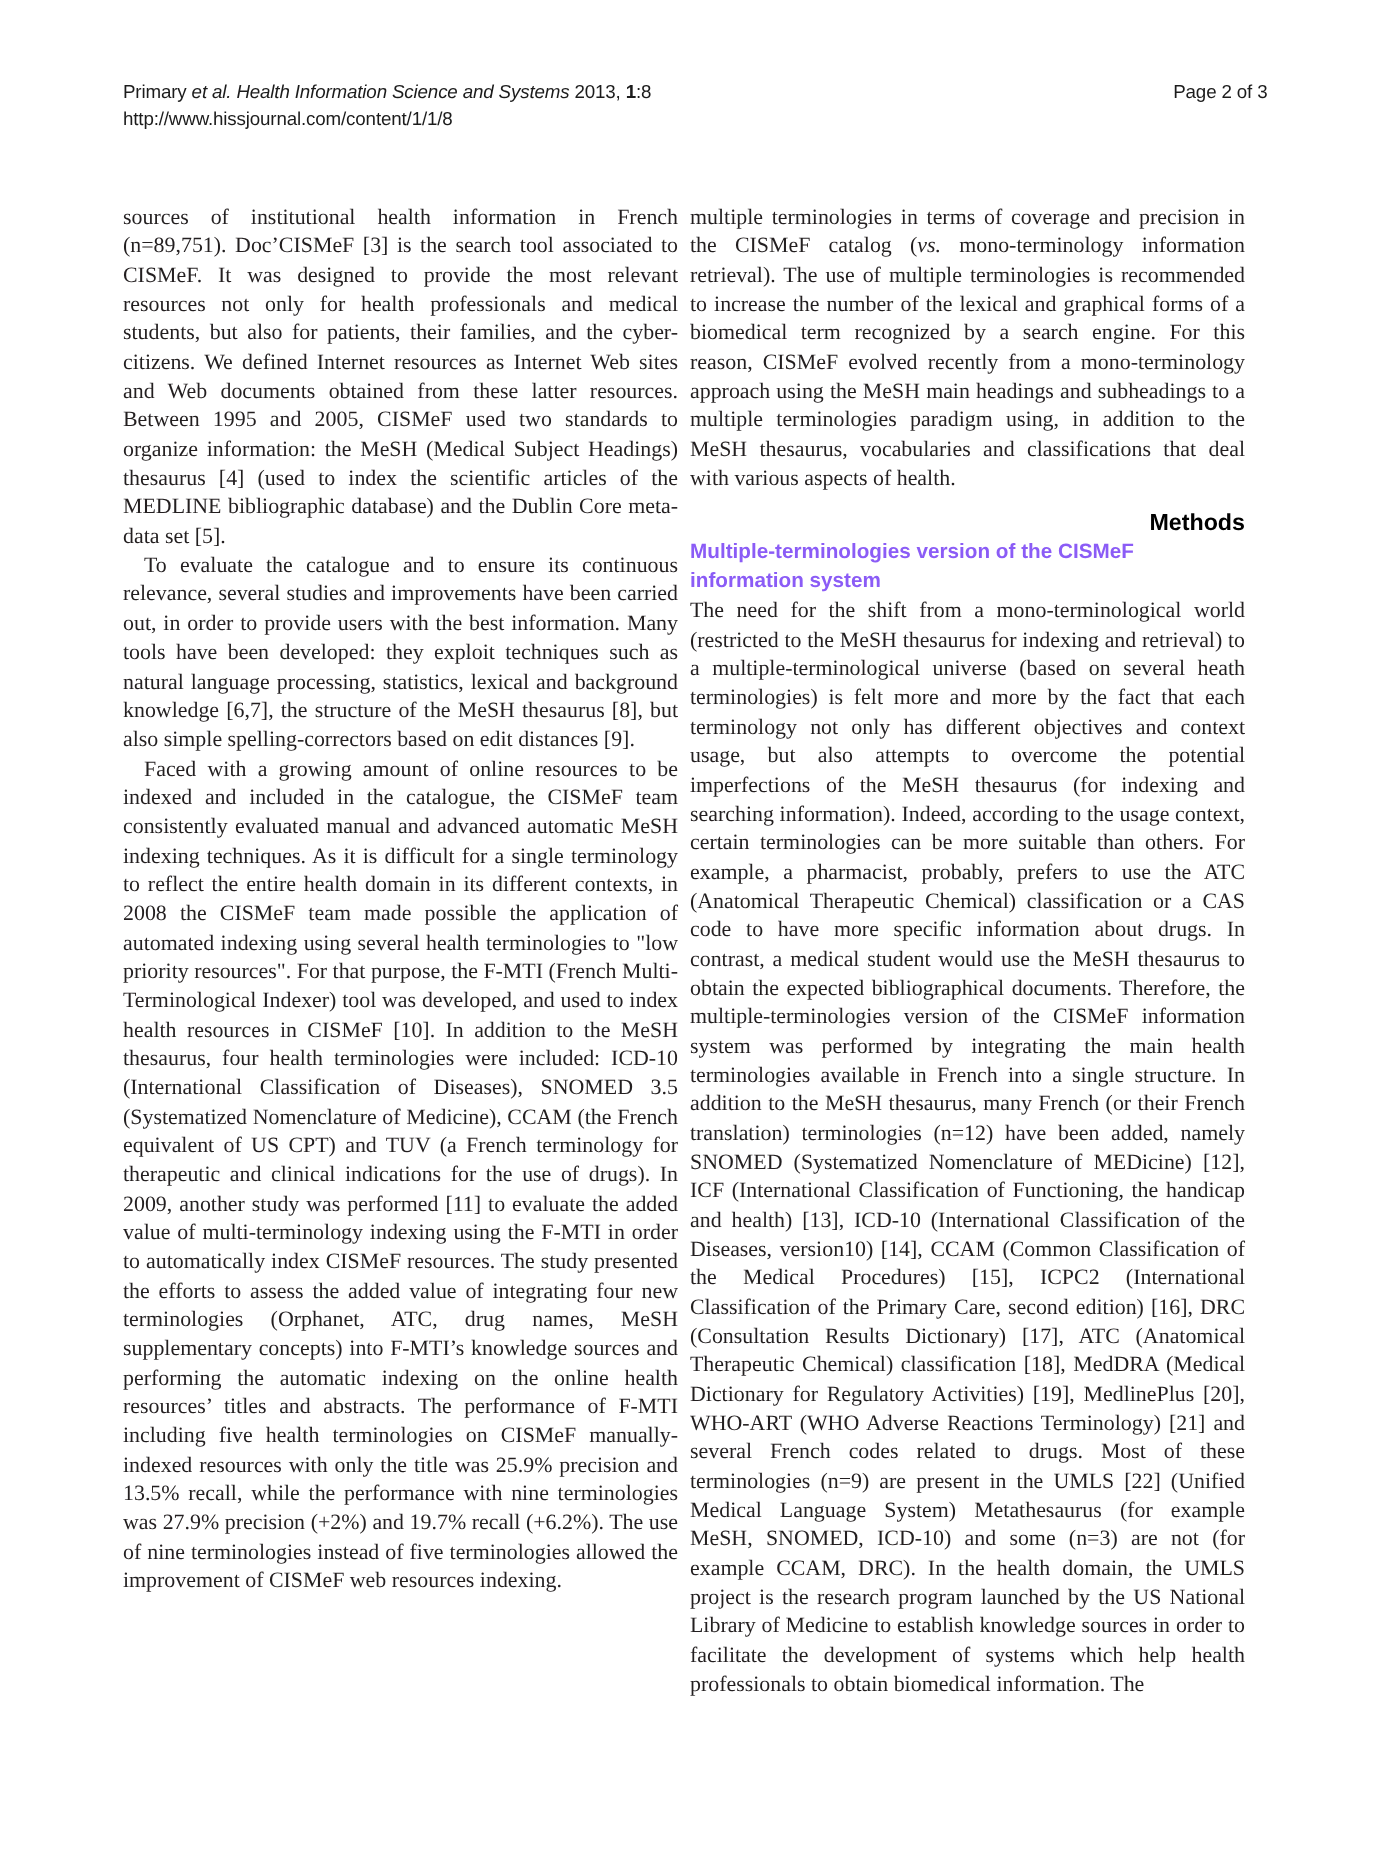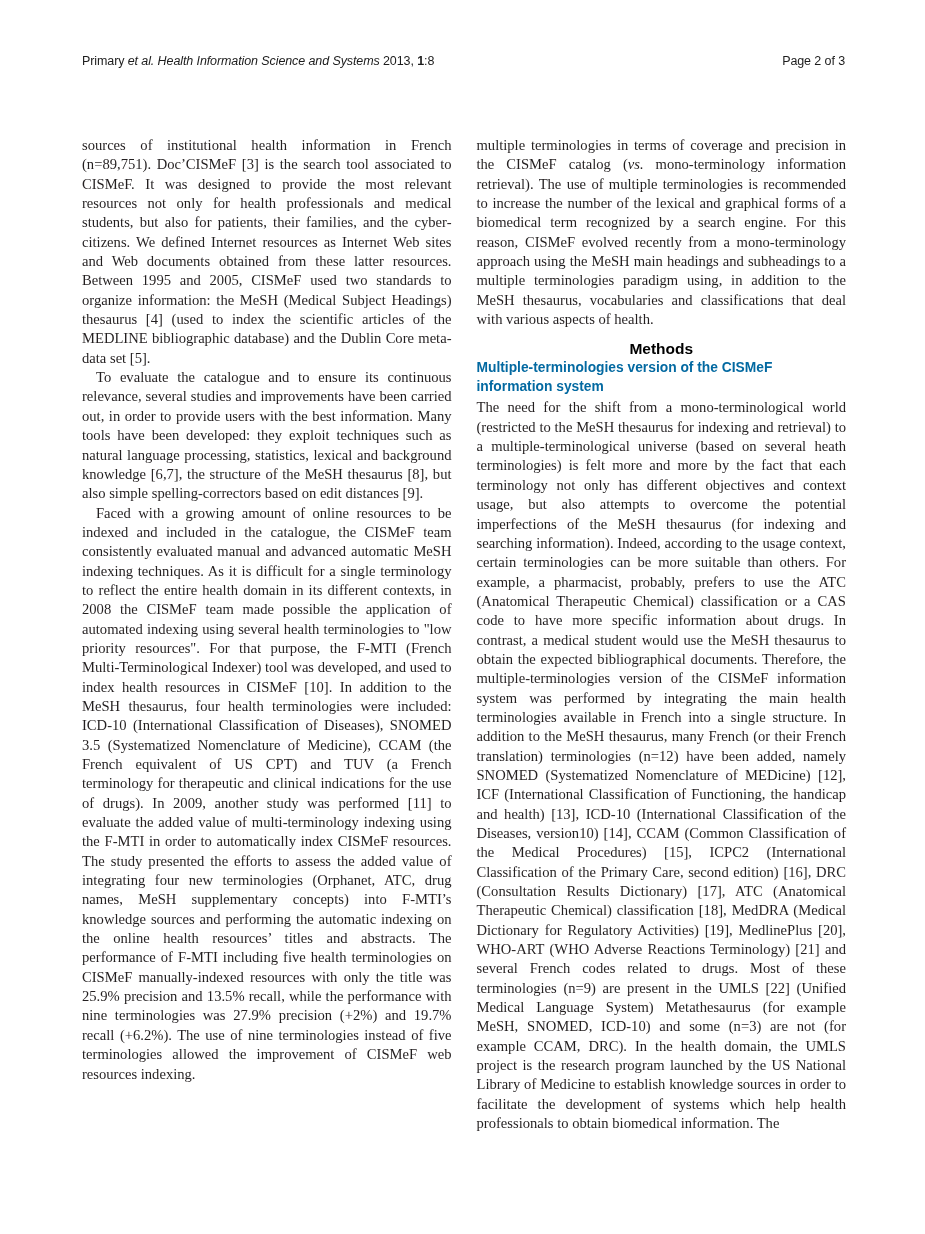--- a/index.html
+++ b/index.html
@@ -29,59 +29,60 @@
   }
   .citation-block { white-space: nowrap; }
   .ital { font-style: italic; }
   .bold { font-weight: bold; }
   
   .columns {
     position: absolute;
     left: 82px; top: 136px;
     width: 764px;
     display: flex;
-    gap: 25px;
+    gap: 8px;
   }
   .col {
     width: 370px;
     text-align: justify;
     font-size: 14.6px;
     line-height: 19.35px;
     hyphens: auto;
     -webkit-hyphens: auto;
   }
   .col p { margin: 0; }
   .col p.indent { text-indent: 14px; }
   .methods-heading {
     font-family: "Liberation Sans", sans-serif;
     font-weight: bold;
     font-size: 15.5px;
     line-height: 19px;
     color: #000000;
     margin: 10px 0 0 0;
-    text-align: center;
+    text-align: right;
   }
   .subsection-heading {
     font-family: "Liberation Sans", sans-serif;
     font-weight: bold;
     font-size: 13.8px;
     line-height: 18.5px;
-    color: #0369a1;
+    color: #8b5cf6;
     margin: 1px 0 2px 0;
     text-align: left;
   }
 </style>
 </head>
 <body>
 
 <div class="page">
 
   <div class="running-head">
     <div class="citation-block">
       <div><span>Primary </span><span class="ital">et al. Health Information Science and Systems</span><span> 2013, </span><span class="bold">1</span><span>:8</span></div>
+      <div>http://www.hissjournal.com/content/1/1/8</div>
     </div>
     <div>Page 2 of 3</div>
   </div>
 
   <div class="columns">
 
     <div class="col">
       <p>sources of institutional health information in French (n=89,751). Doc’CISMeF [3] is the search tool associated to CISMeF. It was designed to provide the most relevant resources not only for health professionals and medical students, but also for patients, their families, and the cyber-citizens. We defined Internet resources as Internet Web sites and Web documents obtained from these latter resources. Between 1995 and 2005, CISMeF used two standards to organize information: the MeSH (Medical Subject Headings) thesaurus [4] (used to index the scientific articles of the MEDLINE bibliographic database) and the Dublin Core meta-data set [5].</p>
       <p class="indent">To evaluate the catalogue and to ensure its continuous relevance, several studies and improvements have been carried out, in order to provide users with the best information. Many tools have been developed: they exploit techniques such as natural language processing, statistics, lexical and background knowledge [6,7], the structure of the MeSH thesaurus [8], but also simple spelling-correctors based on edit distances [9].</p>
       <p class="indent">Faced with a growing amount of online resources to be indexed and included in the catalogue, the CISMeF team consistently evaluated manual and advanced automatic MeSH indexing techniques. As it is difficult for a single terminology to reflect the entire health domain in its different contexts, in 2008 the CISMeF team made possible the application of automated indexing using several health terminologies to "low priority resources". For that purpose, the F-MTI (French Multi-Terminological Indexer) tool was developed, and used to index health resources in CISMeF [10]. In addition to the MeSH thesaurus, four health terminologies were included: ICD-10 (International Classification of Diseases), SNOMED 3.5 (Systematized Nomenclature of Medicine), CCAM (the French equivalent of US CPT) and TUV (a French terminology for therapeutic and clinical indications for the use of drugs). In 2009, another study was performed [11] to evaluate the added value of multi-terminology indexing using the F-MTI in order to automatically index CISMeF resources. The study presented the efforts to assess the added value of integrating four new terminologies (Orphanet, ATC, drug names, MeSH supplementary concepts) into F-MTI’s knowledge sources and performing the automatic indexing on the online health resources’ titles and abstracts. The performance of F-MTI including five health terminologies on CISMeF manually-indexed resources with only the title was 25.9% precision and 13.5% recall, while the performance with nine terminologies was 27.9% precision (+2%) and 19.7% recall (+6.2%). The use of nine terminologies instead of five terminologies allowed the improvement of CISMeF web resources indexing.</p>

